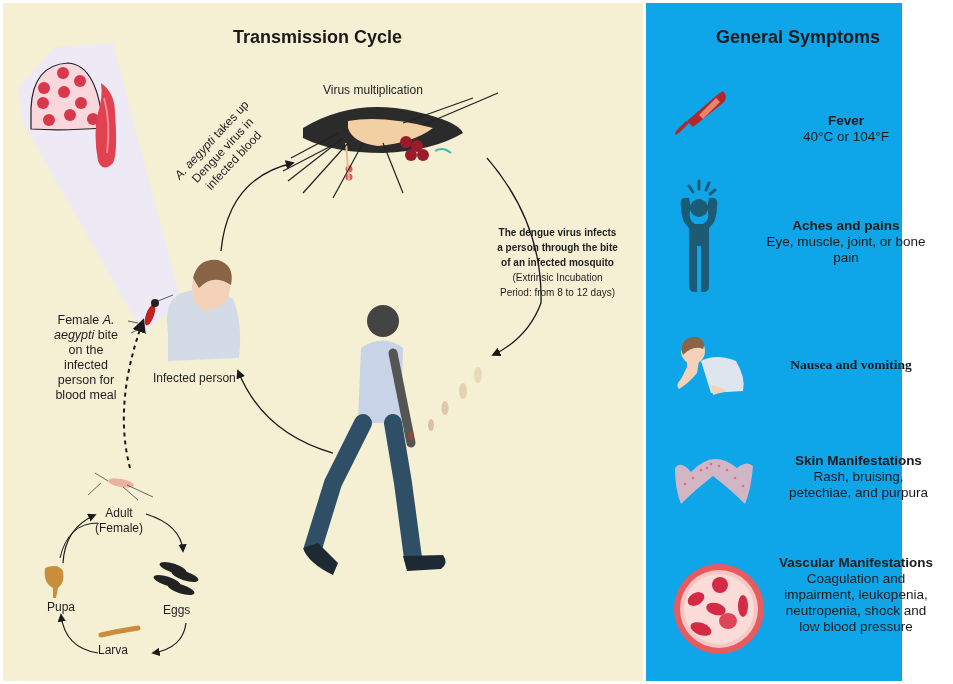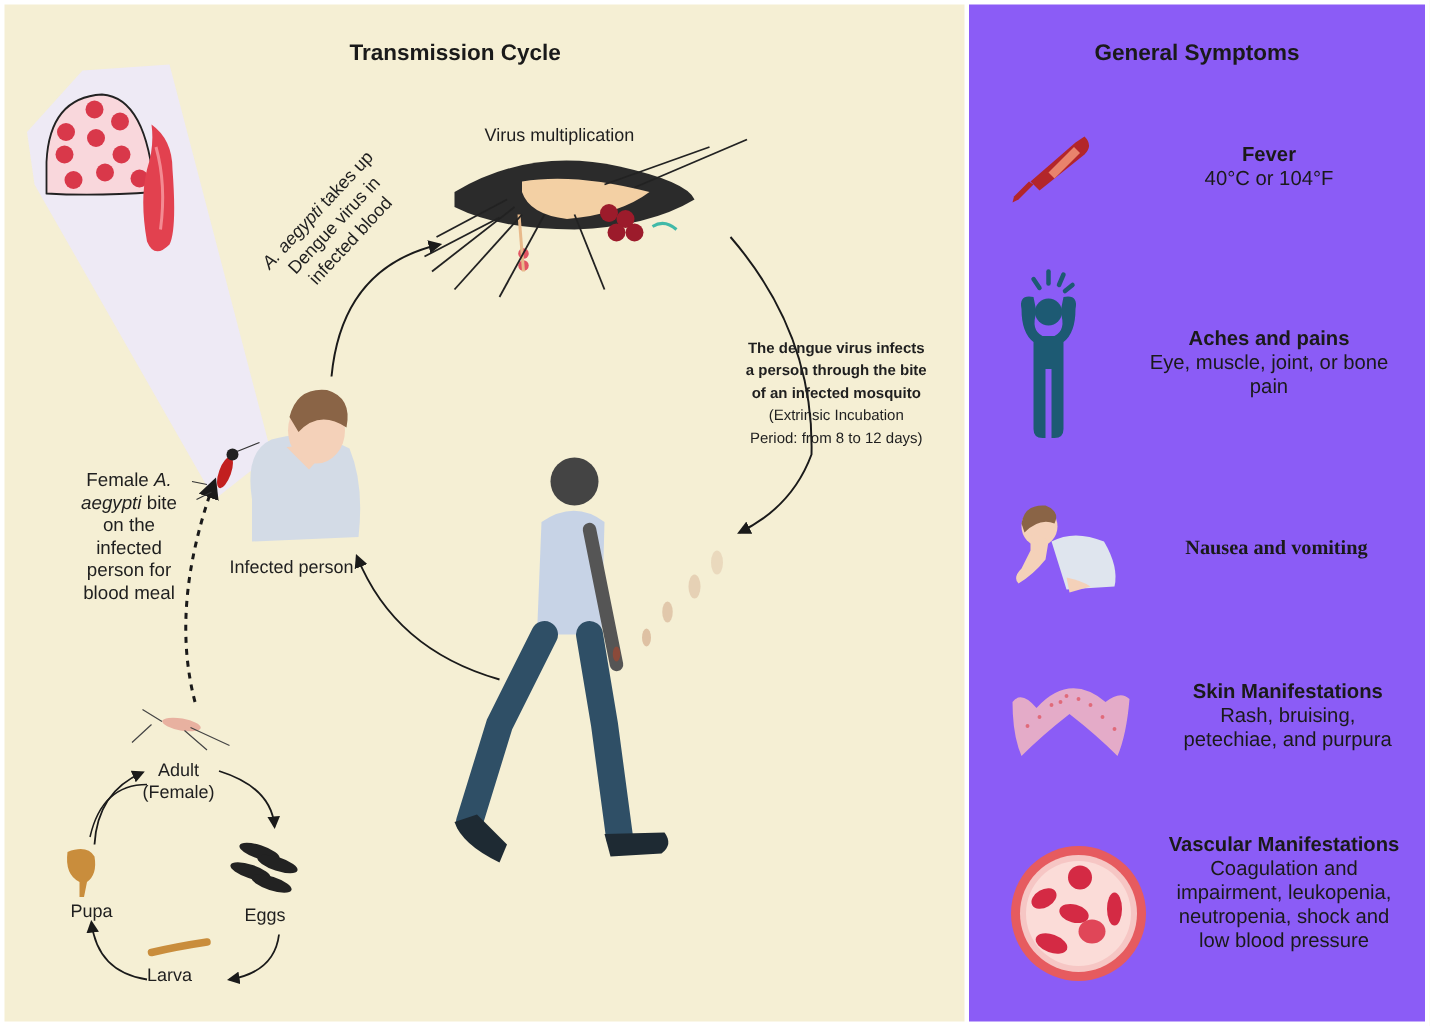--- a/index.html
+++ b/index.html
@@ -4,25 +4,25 @@
   <style>
     * { box-sizing: border-box; margin: 0; padding: 0; }
     html, body { width: 953px; height: 684px; overflow: hidden; background: #ffffff; }
     body { font-family: "Liberation Sans", sans-serif; color: #1a1a1a; position: relative; }
 
     .panel-left {
       position: absolute; left: 3px; top: 3px; width: 640px; height: 678px;
       background: #f5efd4;
     }
     .panel-right {
-      position: absolute; left: 646px; top: 3px; width: 304px; height: 678px;
-      background: #8b5cf6;
+      position: absolute; left: 646px; top: 3px; width: 256px; height: 678px;
+      background: #0ea5e9;
     }
     .title {
-      position: absolute; font-weight: bold; font-size: 15px; text-align: center; white-space: nowrap;
+      position: absolute; font-weight: bold; font-size: 18px; text-align: center; white-space: nowrap;
     }
     .lbl { position: absolute; font-size: 12px; line-height: 15px; text-align: center; color: #1f1f1f; }
     .lbl b { font-weight: bold; }
     .lbl i { font-style: italic; }
     svg.art { position: absolute; left: 0; top: 0; overflow: visible; }
 
     .symptom { position: absolute; left: 0; width: 304px; }
     .sym-icon { position: absolute; }
     .sym-text { position: absolute; text-align: center; font-size: 13.5px; line-height: 16px; }
     .sym-title { font-weight: bold; font-size: 13.5px; display: block; }
@@ -179,21 +179,21 @@
 
 <div class="panel-right">
   <div class="title" style="left:0; width:304px; top:24px;">General Symptoms</div>
 
   <div class="symptom" style="top:80px; height:60px;">
     <svg class="sym-icon" style="left:25px; top:0;" width="60" height="60">
       <path d="M52,8 Q58,14 52,20 L22,44 L16,38 L46,12 Z" fill="#b3262a"></path>
       <path d="M45,15 L28,32 L32,36 L49,19 Z" fill="#e9836c"></path>
       <path d="M18,40 L8,50 L4,52 L5,48 L15,38 Z" fill="#b3262a"></path>
     </svg>
-    <div class="sym-text" style="left:110px; width:180px; top:12px;">
+    <div class="sym-text" style="left:110px; width:180px; top:30px;">
       <span class="sym-title">Fever</span>
       <span class="sym-desc">40°C or 104°F</span>
     </div>
   </div>
 
   <div class="symptom" style="top:175px; height:120px;">
     <svg class="sym-icon" style="left:25px; top:0;" width="60" height="120">
       <g stroke="#1d5a73" stroke-width="3" stroke-linecap="round">
         <line x1="18" y1="8" x2="22" y2="14"></line>
           <line x1="28" y1="3" x2="28" y2="11"></line>

